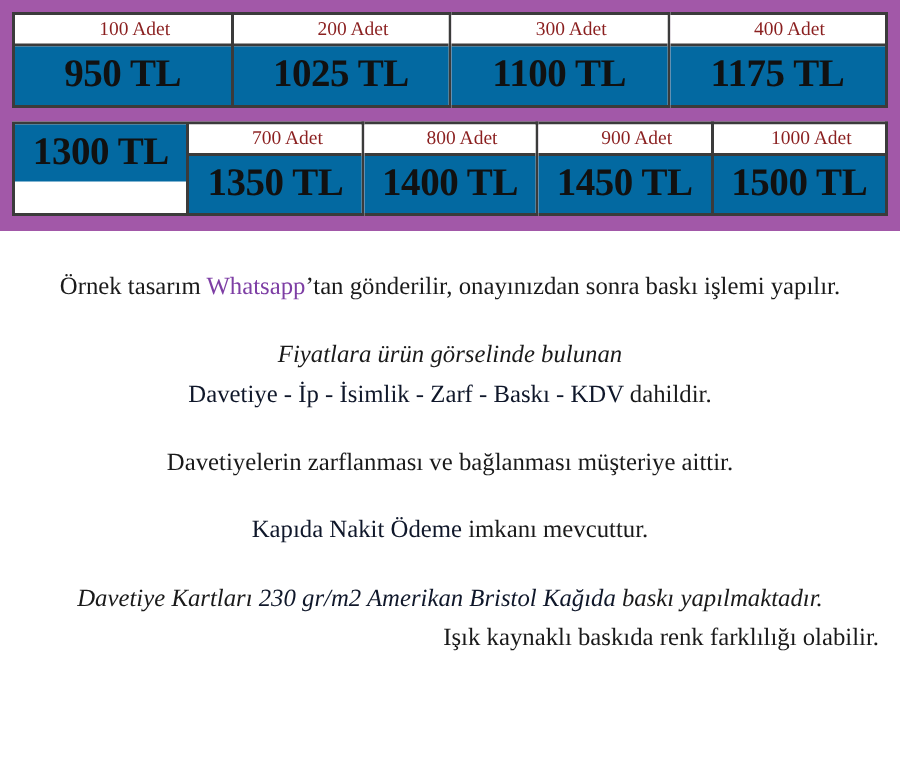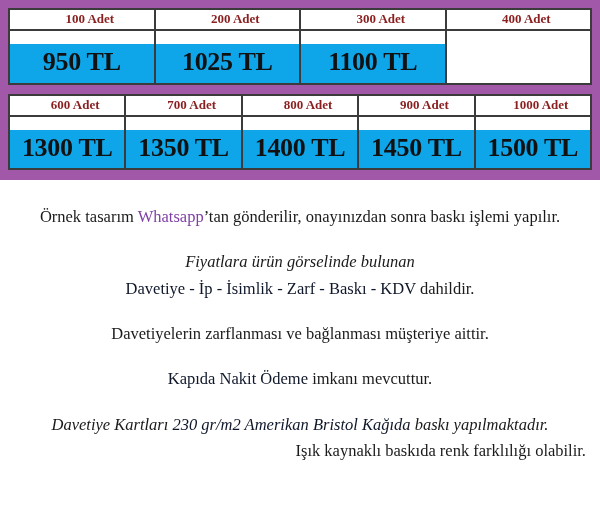--- a/index.html
+++ b/index.html
@@ -42,33 +42,31 @@
   }
 
   .qty {
     font-family: "Liberation Serif", serif;
     font-size: 13px;
     color: #8a1f1f;
     padding: 2px 0 3px 16px;
     border-bottom: 2px solid #3b3b3b;
     line-height: 1.1;
     background: #ffffff;
-    font-weight: bold;
   }
 
   .price {
     font-family: "Liberation Serif", serif;
     font-size: 26px;
     font-weight: bold;
     color: #111111;
     padding: 4px 0 7px 0;
     line-height: 1.05;
     letter-spacing: -0.3px;
-    background: #0ea5e9;
-    margin-top: 13px;
+    background: #0369a1;
   }
 
   .info {
     padding: 26px 14px 0 14px;
     text-align: center;
     color: #1a1a1a;
     font-size: 16.5px;
     line-height: 1.35;
   }
 
@@ -104,26 +102,26 @@
     <div class="price-cell">
       <div class="qty">200 Adet</div>
       <div class="price">1025 TL</div>
     </div>
     <div class="price-cell">
       <div class="qty">300 Adet</div>
       <div class="price">1100 TL</div>
     </div>
     <div class="price-cell">
       <div class="qty">400 Adet</div>
+      <div class="price">1175 TL</div>
     </div>
   </div>
 
   <div class="price-row">
     <div class="price-cell">
-      <div class="qty">600 Adet</div>
       <div class="price">1300 TL</div>
     </div>
     <div class="price-cell">
       <div class="qty">700 Adet</div>
       <div class="price">1350 TL</div>
     </div>
     <div class="price-cell">
       <div class="qty">800 Adet</div>
       <div class="price">1400 TL</div>
     </div>

